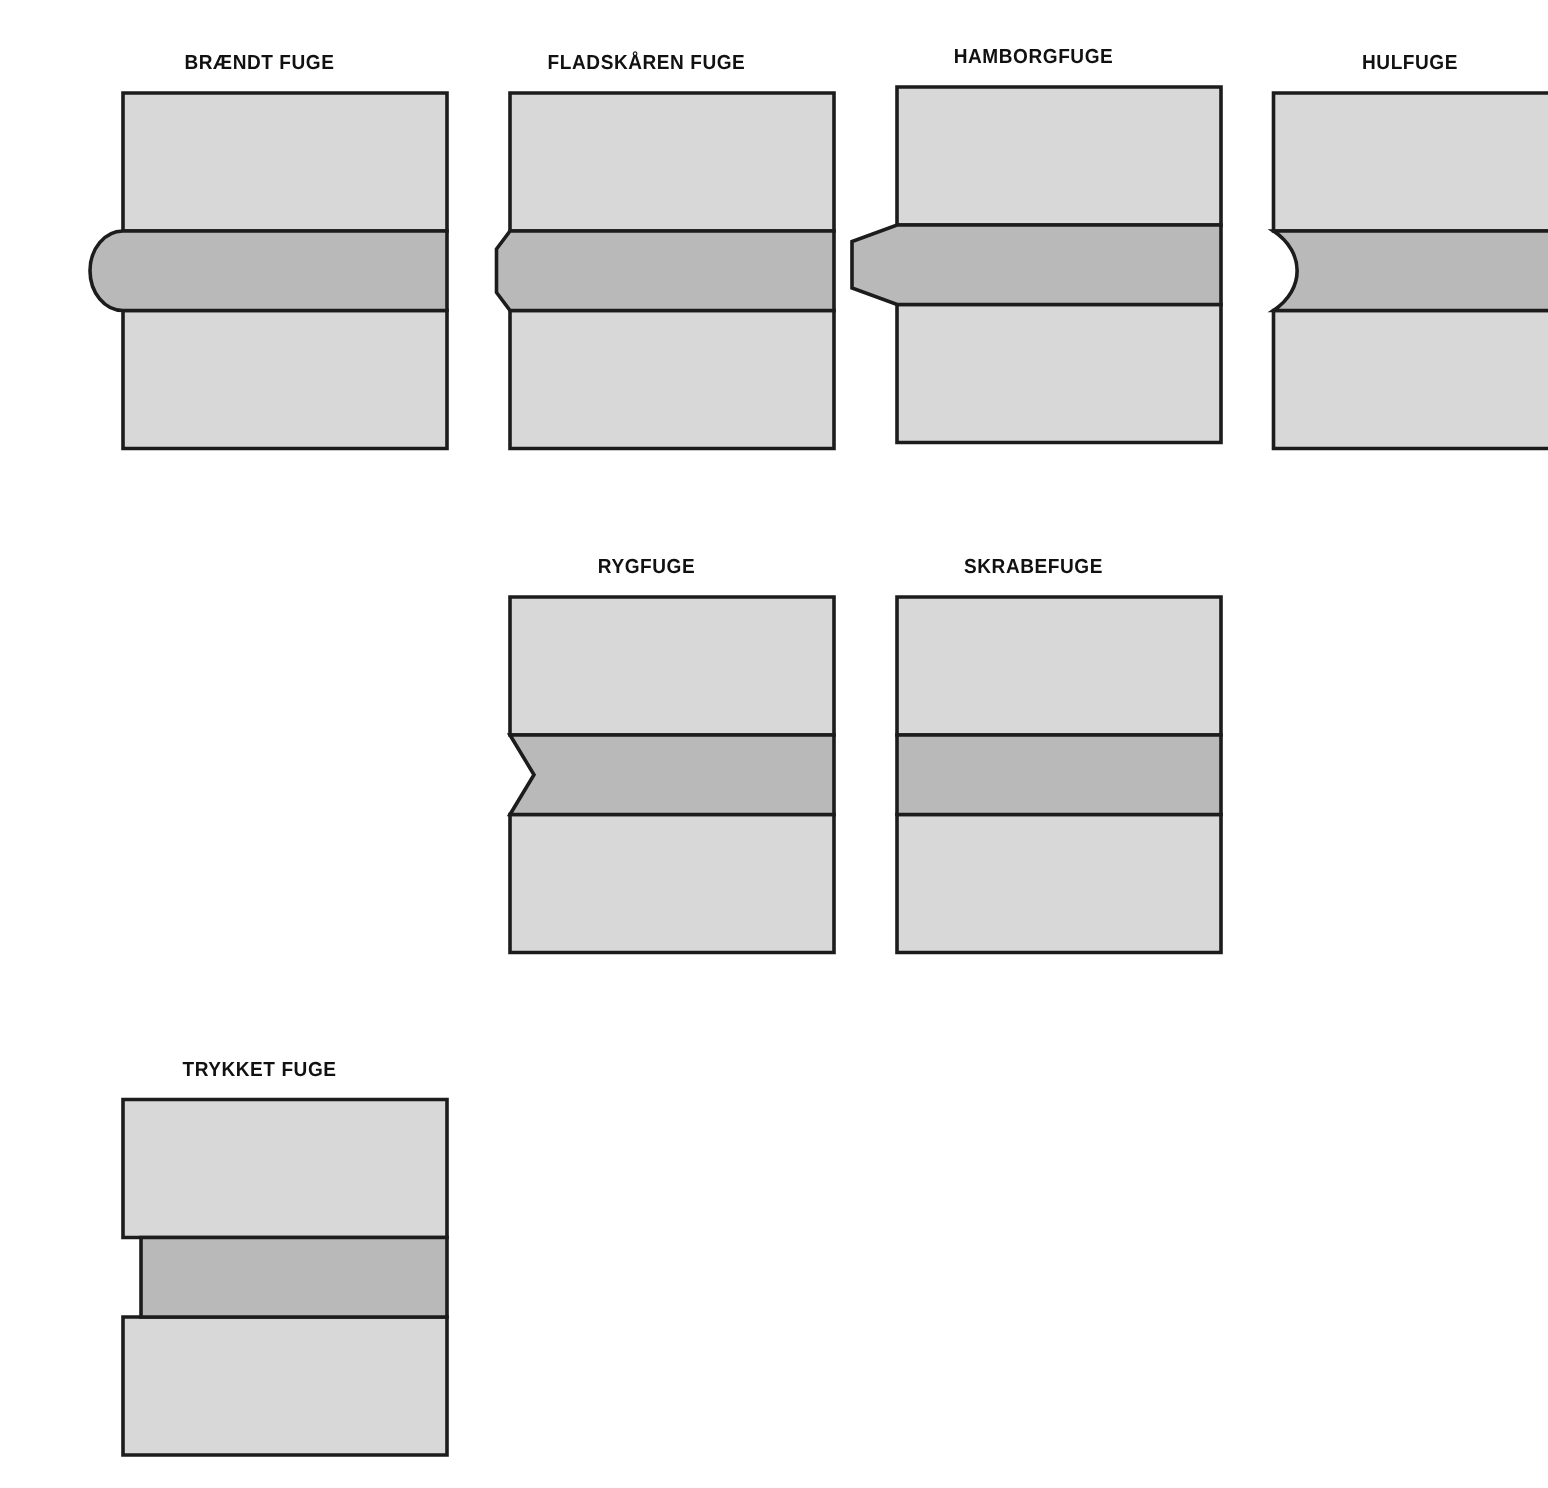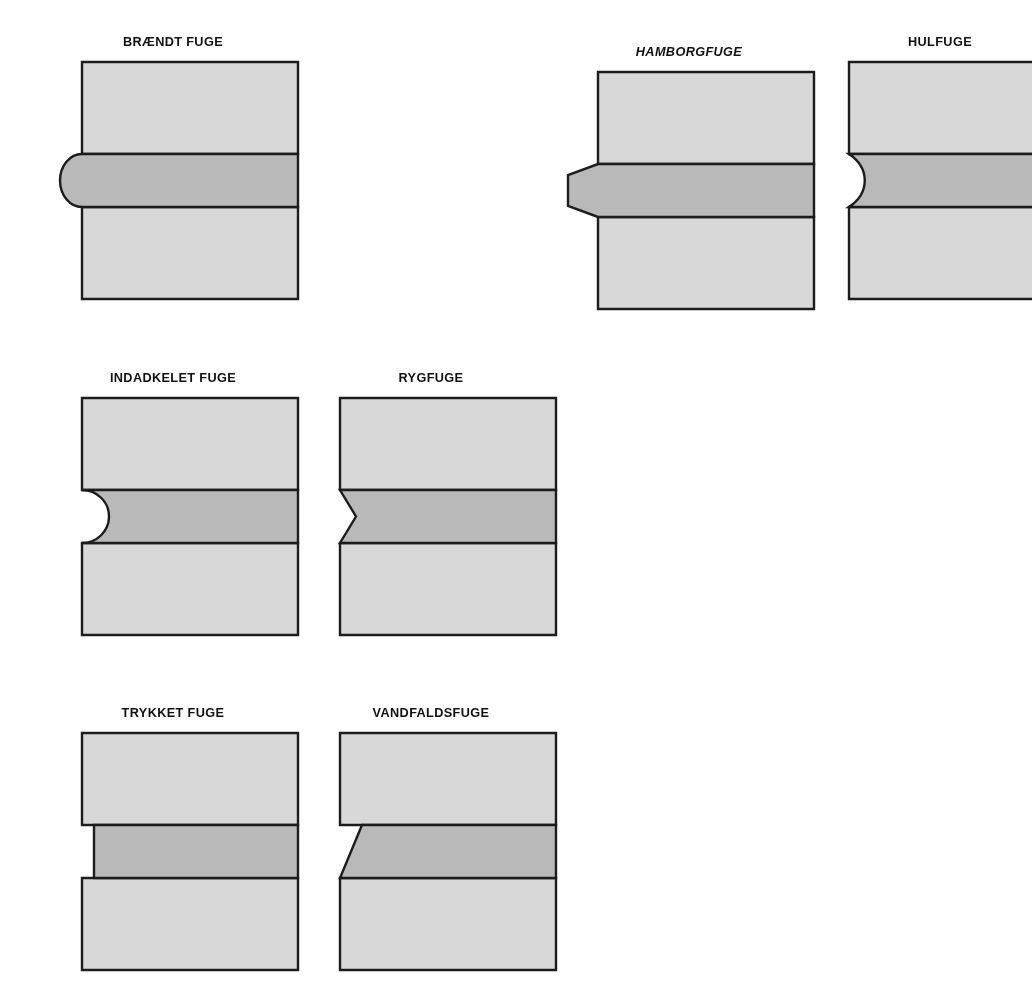--- a/index.html
+++ b/index.html
@@ -66,73 +66,73 @@
     <div class="cell" style="left: 0px; top: 34px;">
       <div class="cell-title">BRÆNDT FUGE</div>
       <div class="cell-figure">
         <svg width="256" height="241" viewBox="-38 -2 256 241">
           <path d="M 0 0 L 216 0 L 216 92 L 0 92 Z" class="brick"></path>
           <path d="M 0 145 L 216 145 L 216 237 L 0 237 Z" class="brick"></path>
           <path d="M 0 92 L 216 92 L 216 145 L 0 145 A 22 26.5 0 0 1 0 92 Z" class="mortar"></path>
         </svg>
       </div>
     </div>
-    <div class="cell" style="left: 516px; top: 44px; font-style: italic;">
+    <div class="cell" style="left: 258px; top: 34px;">
+      <div class="cell-title">FLADSKÅREN FUGE</div>
+      <div class="cell-figure">
+        <svg width="256" height="241" viewBox="-38 -2 256 241">
+          <path d="M 0 0 L 216 0 L 216 92 L 0 92 Z" class="brick"></path>
+          <path d="M 0 145 L 216 145 L 216 237 L 0 237 Z" class="brick"></path>
+          <path d="M 0 92 L 216 92 L 216 145 L 0 145 L -9 133 L -9 104 Z" class="mortar"></path>
+        </svg>
+      </div>
+    </div>
+    <div class="cell" style="left: 516px; top: 30px;">
       <div class="cell-title">HAMBORGFUGE</div>
       <div class="cell-figure">
         <svg width="256" height="241" viewBox="-38 -2 256 241">
           <path d="M 0 0 L 216 0 L 216 92 L 0 92 Z" class="brick"></path>
           <path d="M 0 145 L 216 145 L 216 237 L 0 237 Z" class="brick"></path>
           <path d="M 0 92 L 216 92 L 216 145 L 0 145 L -30 134 L -30 103 Z" class="mortar"></path>
         </svg>
       </div>
     </div>
     <div class="cell" style="left: 767px; top: 34px;">
       <div class="cell-title">HULFUGE</div>
       <div class="cell-figure">
         <svg width="256" height="241" viewBox="-38 -2 256 241">
           <path d="M 0 0 L 216 0 L 216 92 L 0 92 Z" class="brick"></path>
           <path d="M 0 145 L 216 145 L 216 237 L 0 237 Z" class="brick"></path>
           <path d="M 0 92 L 216 92 L 216 145 L 0 145 C 21 131 21 106 0 92 Z" class="mortar"></path>
         </svg>
       </div>
     </div>
-    <div class="cell" style="left: 0px; top: 370px;">
-      <div class="cell-title">INDADKELET FUGE</div>
-      <div class="cell-figure">
-        <svg width="256" height="241" viewBox="-38 -2 256 241">
-          <path d="M 0 0 L 216 0 L 216 92 L 0 92 Z" class="brick"></path>
-          <path d="M 0 145 L 216 145 L 216 237 L 0 237 Z" class="brick"></path>
-          <path d="M 0 92 L 216 92 L 216 145 L 0 145 A 26 25.5 0 0 0 0 92 Z" class="mortar"></path>
-        </svg>
-      </div>
-    </div>
     <div class="cell" style="left: 258px; top: 370px;">
       <div class="cell-title">RYGFUGE</div>
       <div class="cell-figure">
         <svg width="256" height="241" viewBox="-38 -2 256 241">
           <path d="M 0 0 L 216 0 L 216 92 L 0 92 Z" class="brick"></path>
           <path d="M 0 145 L 216 145 L 216 237 L 0 237 Z" class="brick"></path>
           <path d="M 0 92 L 216 92 L 216 145 L 0 145 L 16 118.5 Z" class="mortar"></path>
+        </svg>
+      </div>
+    </div>
+    <div class="cell" style="left: 516px; top: 370px;">
+      <div class="cell-title">SKRABEFUGE</div>
+      <div class="cell-figure">
+        <svg width="256" height="241" viewBox="-38 -2 256 241">
+          <path d="M 0 0 L 216 0 L 216 92 L 0 92 Z" class="brick"></path>
+          <path d="M 0 145 L 216 145 L 216 237 L 0 237 Z" class="brick"></path>
+          <path d="M 0 92 L 216 92 L 216 145 L 0 145 Z" class="mortar"></path>
         </svg>
       </div>
     </div>
     <div class="cell" style="left: 0px; top: 705px;">
       <div class="cell-title">TRYKKET FUGE</div>
       <div class="cell-figure">
         <svg width="256" height="241" viewBox="-38 -2 256 241">
           <path d="M 0 0 L 216 0 L 216 92 L 0 92 Z" class="brick"></path>
           <path d="M 0 145 L 216 145 L 216 237 L 0 237 Z" class="brick"></path>
           <path d="M 12 92 L 216 92 L 216 145 L 12 145 Z" class="mortar"></path>
         </svg>
       </div>
     </div>
-    <div class="cell" style="left: 258px; top: 705px;">
-      <div class="cell-title">VANDFALDSFUGE</div>
-      <div class="cell-figure">
-        <svg width="256" height="241" viewBox="-38 -2 256 241">
-          <path d="M 0 0 L 216 0 L 216 92 L 0 92 Z" class="brick"></path>
-          <path d="M 0 145 L 216 145 L 216 237 L 0 237 Z" class="brick"></path>
-          <path d="M 22 92 L 216 92 L 216 145 L 0 145 Z" class="mortar"></path>
-        </svg>
-      </div>
-    </div>
   </div>
 
 </body></html>

